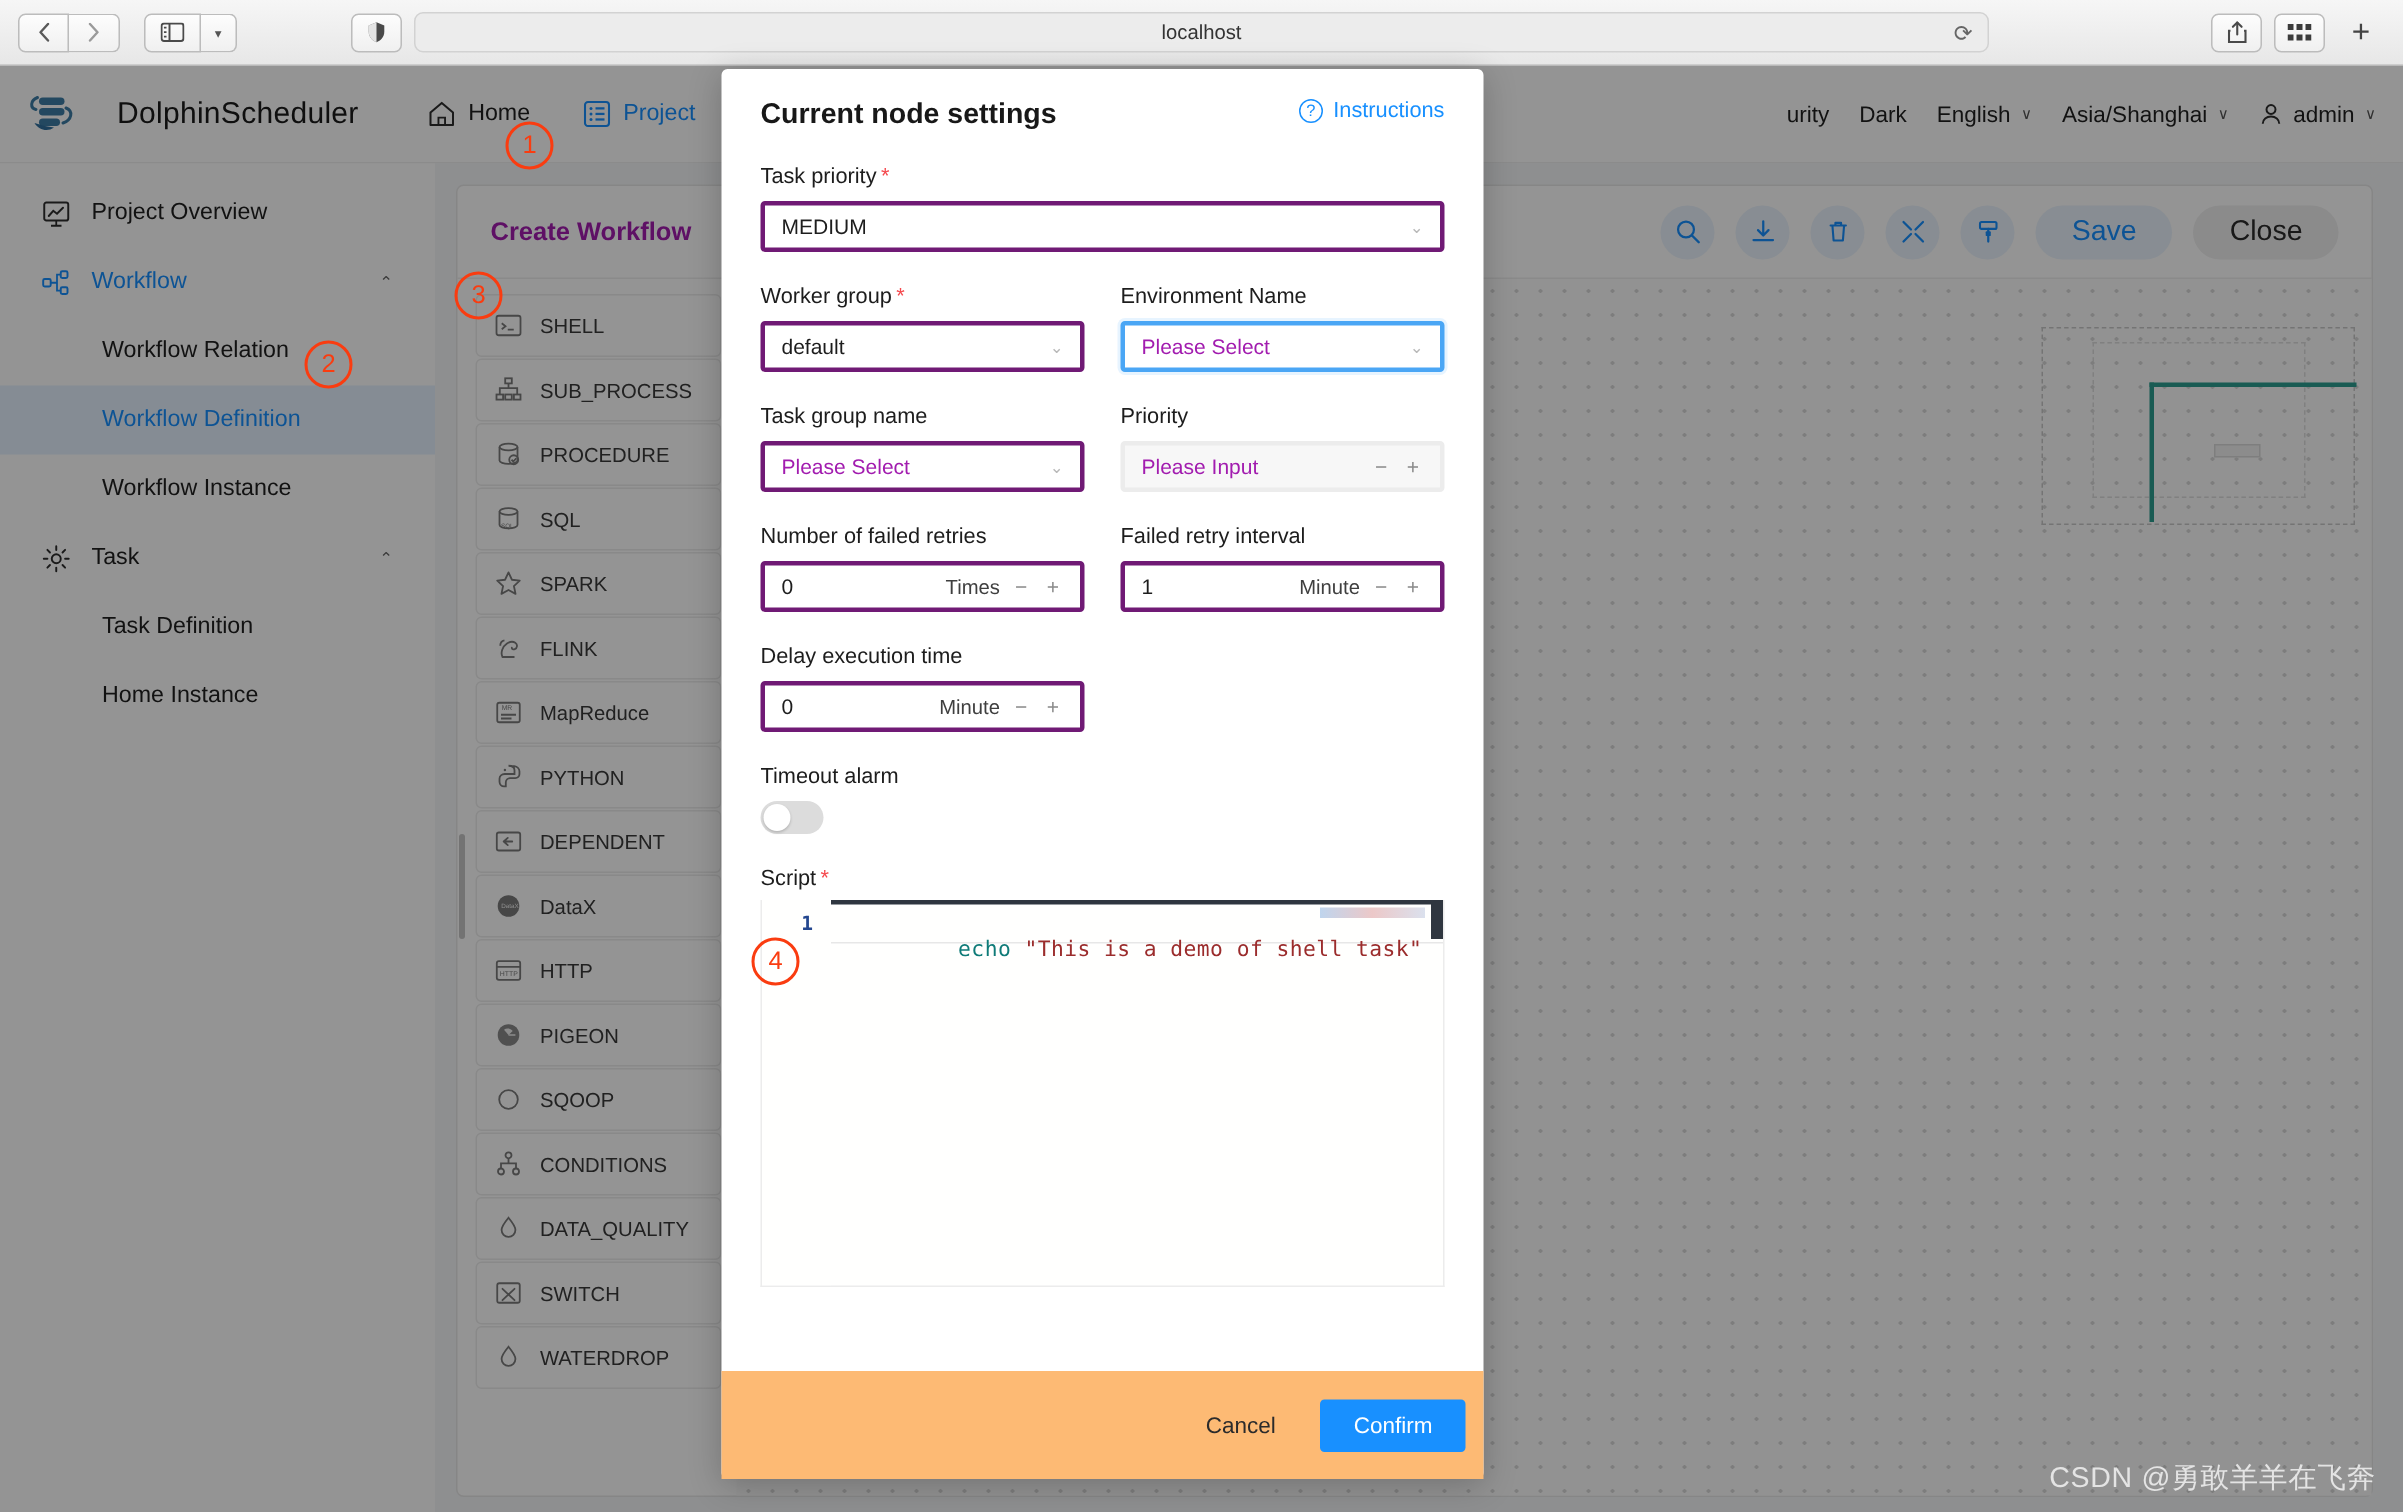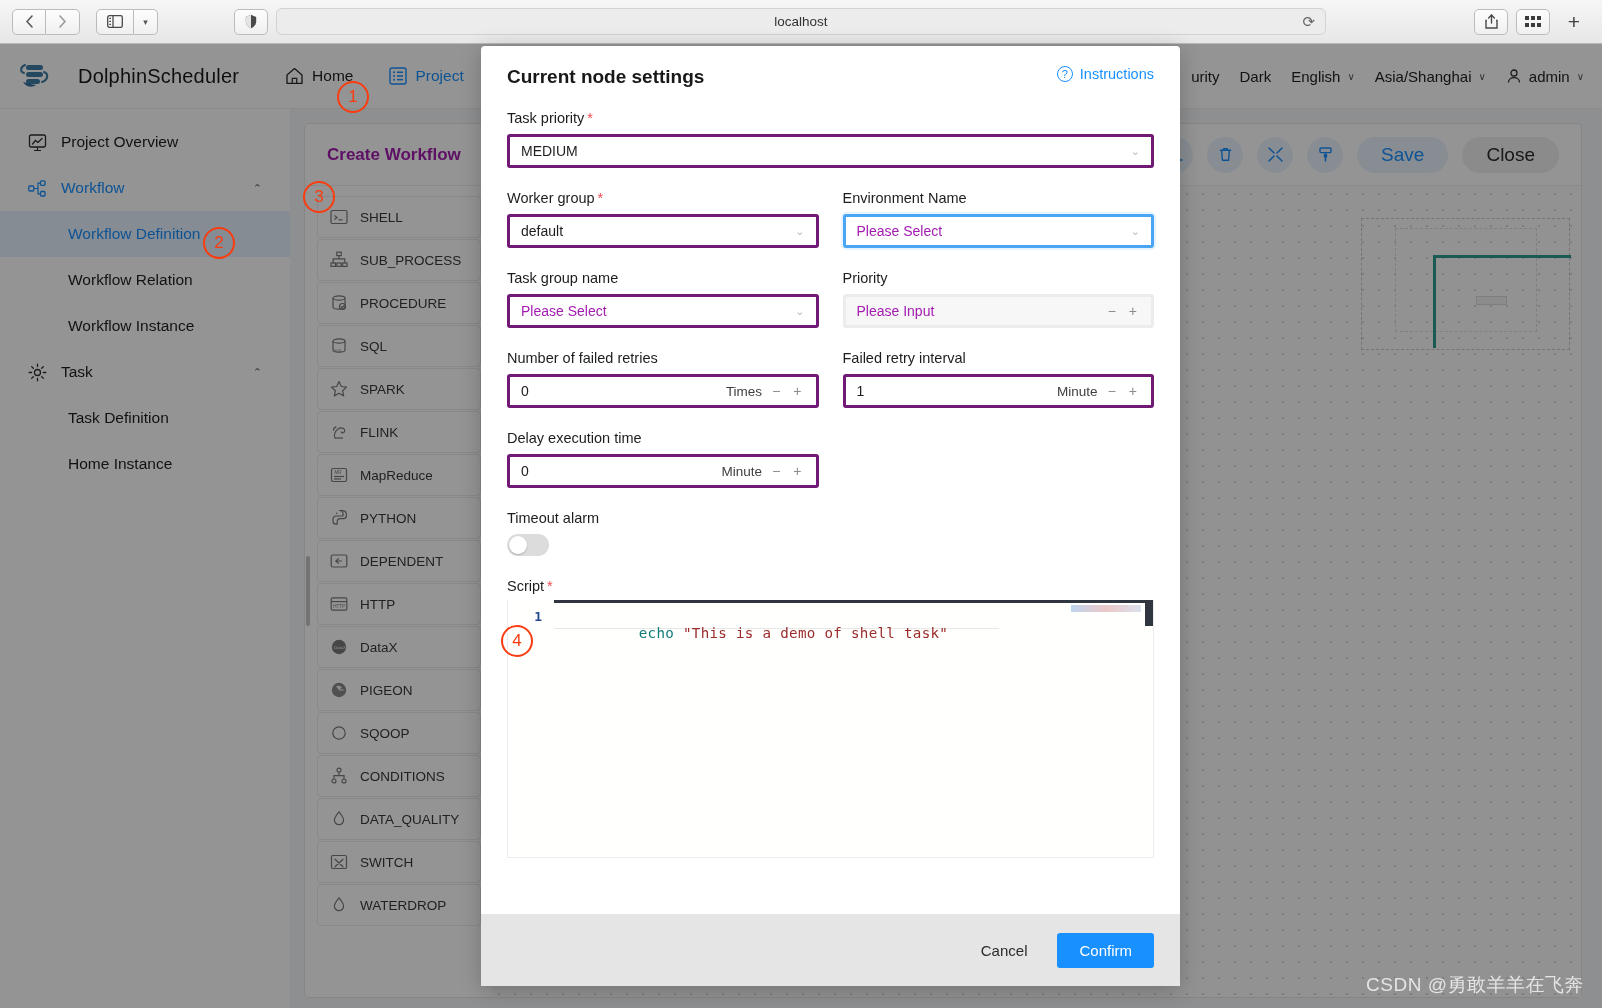--- a/index.html
+++ b/index.html
@@ -121,21 +121,21 @@
     background-image: radial-gradient(#d8d8d8 1.1px, transparent 1.1px);
     background-size: 16px 16px;
   }
   .dash-box {
     position: absolute; border: 1px dashed #c9c9c9;
   }
   .teal-line { position: absolute; background: #2b9e8f; }
 
   
   .modal {
-    position: absolute; left: 481px; top: 46px; width: 699px; height: 940px;
+    position: absolute; left: 481px; top: 46px; width: 508px; height: 940px;
     background: #fff; border-radius: 4px; z-index: 100;
     box-shadow: 0 4px 22px rgba(0,0,0,.22);
     display: flex; flex-direction: column;
   }
   .modal-head { padding: 20px 26px 0 26px; display: flex; align-items: flex-start; }
   .modal-title { font-size: 19px; font-weight: bold; color: #181818; }
   .instructions { margin-left: auto; display: flex; align-items: center; gap: 7px; color: #1890ff; font-size: 14.5px;}
   .q-circle {
     width: 16px; height: 16px; border-radius: 50%; border: 1.4px solid #1890ff;
     color: #1890ff; font-size: 11px; display:flex; align-items:center; justify-content:center;
@@ -186,21 +186,21 @@
   .line-hl { position: absolute; left: 46px; top: 28px; width: 445px; height: 1px; background: #e7e7e7; }
   .minimap {
     position: absolute; right: 12px; top: 5px; width: 70px; height: 7px;
     background: linear-gradient(90deg,#aac7e8,#e6b6b6,#cfd7e8);
     opacity: .75;
   }
   .ed-vbar { position: absolute; right: 0; top: 0; width: 8px; height: 26px; background: #2f3640; }
 
   .modal-foot {
     height: 72px; display: flex; align-items: center; justify-content: flex-end;
-    gap: 16px; padding: 0 26px; background: #e5e5e5;
+    gap: 16px; padding: 0 12px; background: #fdba74;
   }
   .btn-cancel { font-size: 15px; color: #2b2b2b; padding: 8px 14px; }
   .btn-confirm {
     background: #1890ff; color: #fff; font-size: 15px; border-radius: 3px;
     padding: 9px 22px;
   }
 
   
   .marker {
     position: absolute; z-index: 200;
@@ -355,25 +355,25 @@
       <div class="side-item blue">
         <svg class="svg-ico" width="19" height="17" viewBox="0 0 19 17">
           <rect x="0.8" y="6" width="5" height="5" rx="1" stroke="#1890ff" stroke-width="1.3" fill="none"></rect>
           <rect x="12.5" y="0.8" width="4.5" height="4.5" rx="1" stroke="#1890ff" stroke-width="1.3" fill="none"></rect>
           <rect x="12.5" y="11.5" width="4.5" height="4.5" rx="1" stroke="#1890ff" stroke-width="1.3" fill="none"></rect>
           <path d="M6 8.5h4v-5.4h2.4M10 8.5v5.3h2.4" stroke="#1890ff" stroke-width="1.2" fill="none"></path>
         </svg>
         <span>Workflow</span>
         <span class="chev">⌃</span>
       </div>
+      <div class="side-item sub">
+        <span>Workflow Relation</span>
+      </div>
       <div class="side-item sub selected">
         <span>Workflow Definition</span>
-      </div>
-      <div class="side-item sub">
-        <span>Workflow Relation</span>
       </div>
       <div class="side-item sub">
         <span>Workflow Instance</span>
       </div>
       <div class="side-item">
         <svg class="svg-ico" width="19" height="19" viewBox="0 0 19 19">
           <circle cx="9.5" cy="9.5" r="3" stroke="#2e2e2e" stroke-width="1.3" fill="none"></circle>
           <path d="M9.5 1.2v2.4M9.5 15.4v2.4M1.2 9.5h2.4M15.4 9.5h2.4M3.6 3.6l1.7 1.7M13.7 13.7l1.7 1.7M15.4 3.6l-1.7 1.7M5.3 13.7l-1.7 1.7" stroke="#2e2e2e" stroke-width="1.3" stroke-linecap="round"></path>
         </svg>
         <span>Task</span>
@@ -515,35 +515,35 @@
                     <svg class="svg-ico" width="18" height="18" viewBox="0 0 18 18">
                       <rect x="1.2" y="3" width="15.6" height="12" rx="1.4" stroke="#7a7a7a" stroke-width="1.2" fill="none"></rect>
                       <path d="M11.5 9H6.2M8.5 6.6 5.8 9l2.7 2.4" stroke="#7a7a7a" stroke-width="1.2" fill="none" stroke-linecap="round" stroke-linejoin="round"></path>
                     </svg>
                   </span>
                   <span>DEPENDENT</span>
                 </div>
                 <div class="task-chip">
                   <span class="chip-ico">
                     <svg class="svg-ico" width="18" height="18" viewBox="0 0 18 18">
+                      <circle cx="9" cy="9" r="7.2" fill="#7a7a7a"></circle>
+                      <text x="4.2" y="10.6" font-size="4.2" fill="#f2f2f2">DataX</text>
+                    </svg>
+                  </span>
+                  <span>DataX</span>
+                </div>
+                <div class="task-chip">
+                  <span class="chip-ico">
+                    <svg class="svg-ico" width="18" height="18" viewBox="0 0 18 18">
                       <rect x="1.2" y="2.8" width="15.6" height="12.4" rx="1.4" stroke="#7a7a7a" stroke-width="1.2" fill="none"></rect>
                       <line x1="1.2" y1="6.6" x2="16.8" y2="6.6" stroke="#7a7a7a" stroke-width="1.2" fill="none"></line>
                       <text x="3.2" y="12.8" font-size="4.6" fill="#7a7a7a">HTTP</text>
                     </svg>
                   </span>
                   <span>HTTP</span>
-                </div>
-                <div class="task-chip">
-                  <span class="chip-ico">
-                    <svg class="svg-ico" width="18" height="18" viewBox="0 0 18 18">
-                      <circle cx="9" cy="9" r="7.2" fill="#7a7a7a"></circle>
-                      <text x="4.2" y="10.6" font-size="4.2" fill="#f2f2f2">DataX</text>
-                    </svg>
-                  </span>
-                  <span>DataX</span>
                 </div>
                 <div class="task-chip">
                   <span class="chip-ico">
                     <svg class="svg-ico" width="18" height="18" viewBox="0 0 18 18">
                       <circle cx="9" cy="9" r="7.2" fill="#8a8a8a"></circle>
                       <path d="M9 9 6 5.5c1.8-1.3 4.4-1 5.8.9z" fill="#f0f0f0"></path>
                       <path d="M9 9h4.6" stroke="#f0f0f0" stroke-width="1.1"></path>
                     </svg>
                   </span>
                   <span>PIGEON</span>

